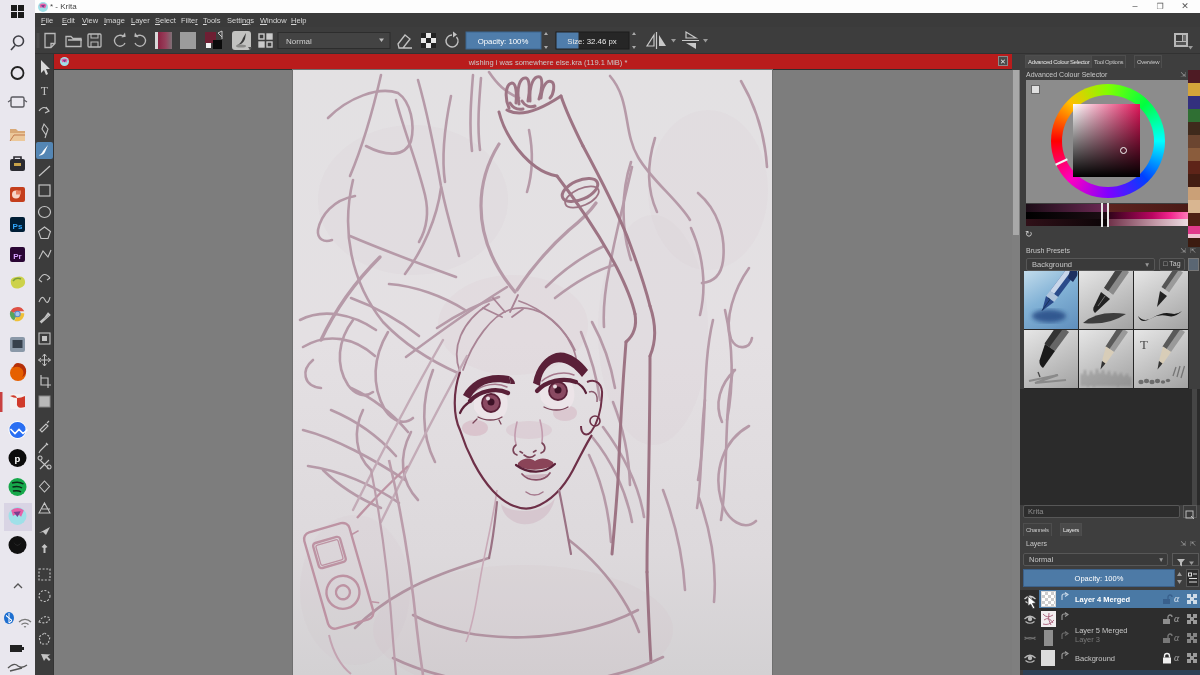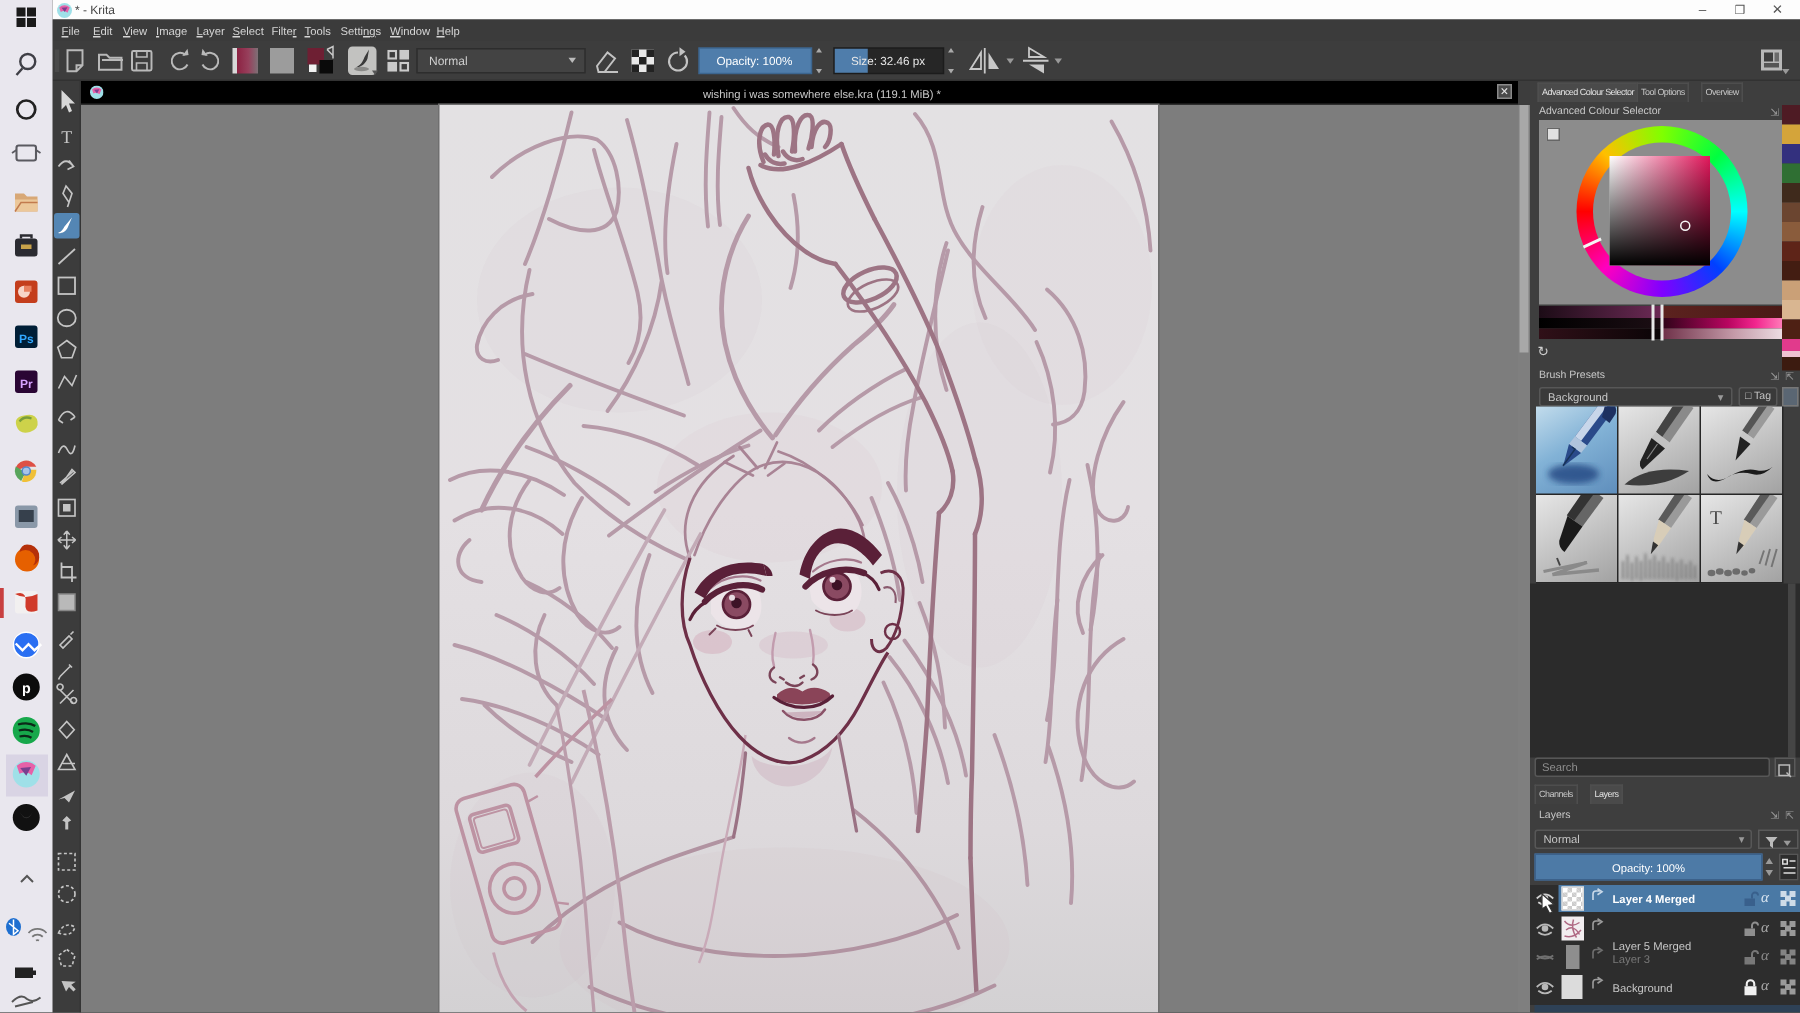--- a/index.html
+++ b/index.html
@@ -20,21 +20,21 @@
   #menubar span { position:absolute; top:3px; }
   #menubar u { text-decoration:underline; }
 
   
   #toolbar { left:35px; top:27px; width:1165px; height:27px; background:#3d3d3d; border-bottom:1px solid #323232; }
 
   
   #toolbox { left:35px; top:54px; width:19px; height:621px; background:#3c3c3c; border-right:1px solid #343434; z-index:4; }
 
   
-  #tabbar { left:54px; top:54px; width:958px; height:16px; background:#000000; border-bottom:1px solid #2e2e2e; }
+  #tabbar { left:54px; top:54px; width:958px; height:16px; background:#b91c1c; border-bottom:1px solid #2e2e2e; }
   #tabtxt { position:absolute; left:30px; right:0; top:4px; text-align:center; font-size:7.5px; color:#c9c9c9; }
 
   
   #canvas { left:54px; top:70px; width:958px; height:605px; background:#7d7d7d; }
   #paper { position:absolute; left:239px; top:0; width:479px; height:605px; background:linear-gradient(#e3e1e3 0%, #e4e0e3 45%, #ddd9dc 80%, #d3d1d3 100%); box-shadow:0 0 0 1px #6f6f6f; }
 
   #vscroll { left:1012px; top:70px; width:8px; height:605px; background:#7f7f7f; }
   #vthumb { position:absolute; left:1px; top:0px; width:6px; height:165px; background:#a8a8a8; }
 
   
@@ -531,21 +531,21 @@
       <div style="height:13px;background:#4e2014"></div>
       <div style="height:8px;background:#e13a8c"></div>
       <div style="height:4px;background:#efc3d2"></div>
       <div style="height:9px;background:#3c1b10"></div>
     </div>
 
     <div class="abs" style="left:0px;top:335px;width:180px;height:116px;background:#2b2b2b"></div>
     <div class="abs" style="left:172px;top:335px;width:5px;height:116px;background:#454545"></div>
 
     <div class="inbox" style="left:3px;top:451px;width:157px;height:13px;color:#8e8e8e">
-      <span style="position:absolute;left:4px;top:1px">Search</span>
+      <span style="position:absolute;left:4px;top:1px">Krita</span>
     </div>
     <div class="abs" style="left:163px;top:451px;width:14px;height:13px;background:#3a3a3a;border:1px solid #5a5a5a">
       <svg width="12" height="11">
         <rect x="2" y="2" width="7" height="7" fill="none" stroke="#bbb"></rect>
         <path d="M7,7 l3,3" stroke="#bbb"></path>
       </svg>
     </div>
 
     <div class="dktab" style="left:3px;top:469px">Channels</div>
     <div class="dktab seltab" style="left:40px;top:469px">Layers</div>

